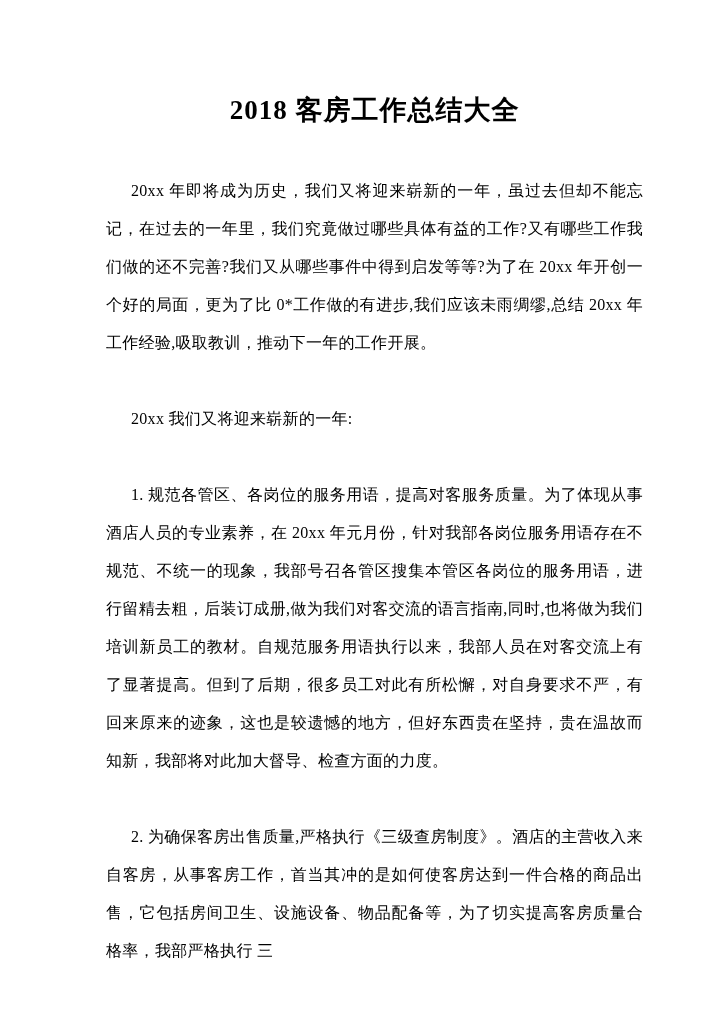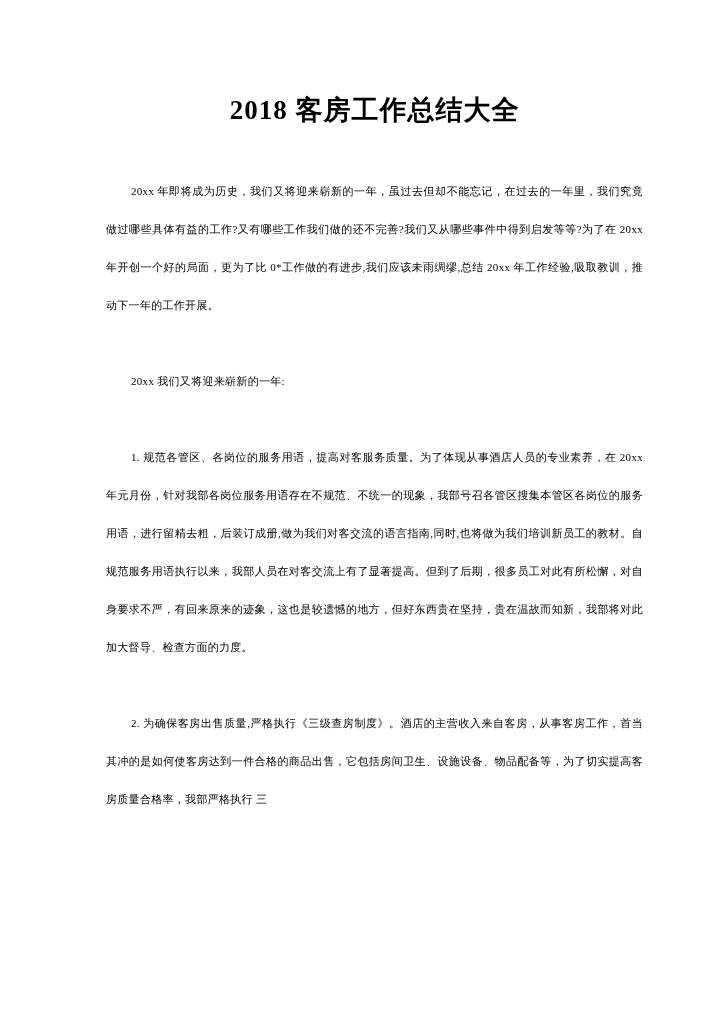--- a/index.html
+++ b/index.html
@@ -19,21 +19,21 @@
   }
   .doc-title {
     font-size: 27px;
     font-weight: 700;
     text-align: center;
     line-height: 36px;
     margin-bottom: 44px;
     letter-spacing: 1px;
   }
   .para {
-    font-size: 11px;
+    font-size: 16px;
     line-height: 38px;
     text-align: justify;
     text-indent: 25px;
     margin-bottom: 38px;
     letter-spacing: 0.3px;
   }
 </style>
 </head>
 <body>
 

